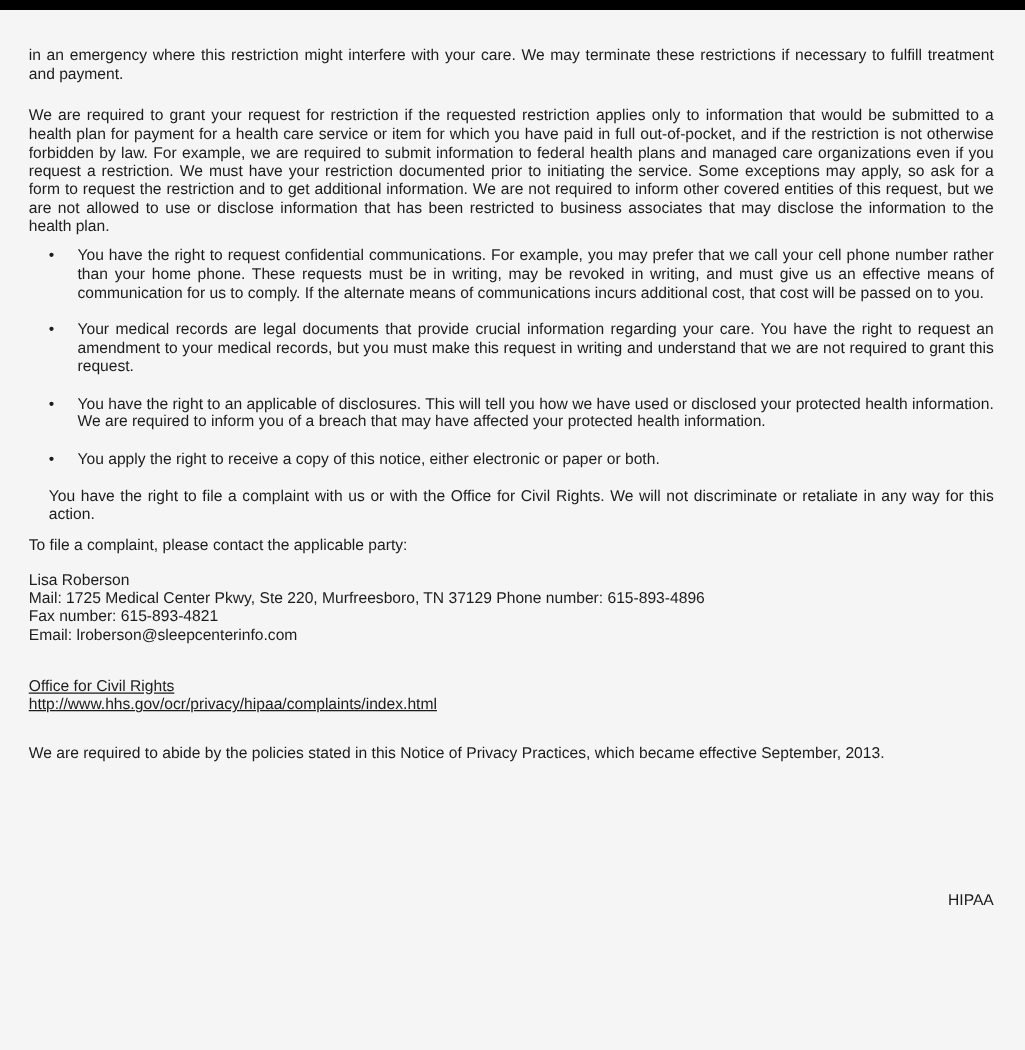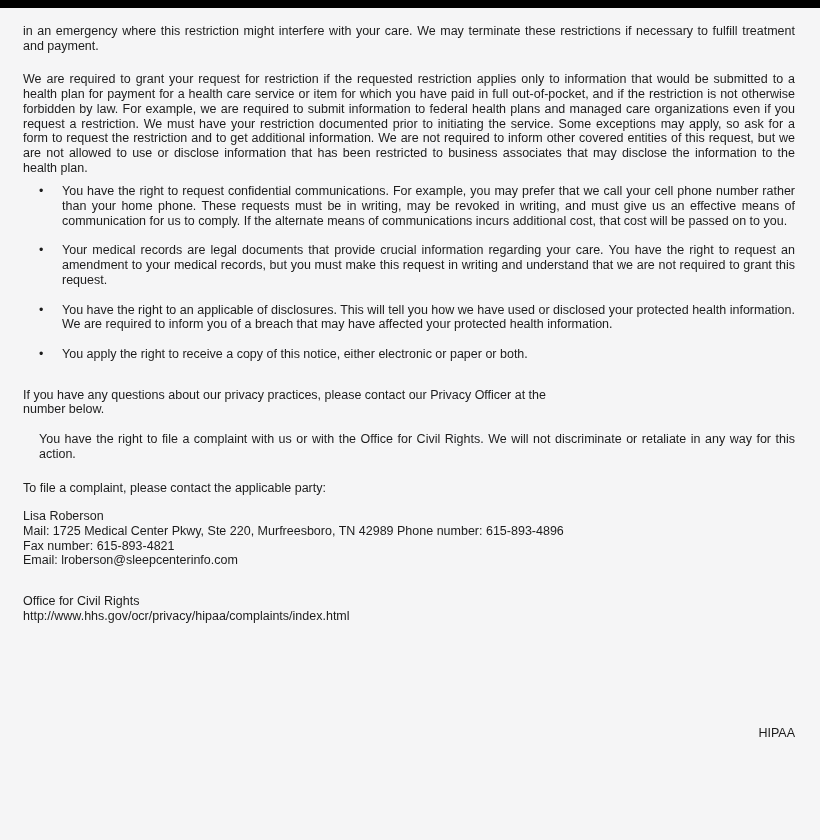--- a/index.html
+++ b/index.html
@@ -15,21 +15,21 @@
     font-size: 12.5px;
     line-height: 14.7px;
     overflow: hidden;
   }
   .top-bar {
     width: 820px;
     height: 8px;
     background: #000000;
   }
   .content {
-    padding: 16px 25px 0 23px;
+    padding: 29px 25px 0 23px;
   }
   p { margin: 0; }
   .justify { text-align: justify; }
   .prewrap { white-space: pre-line; }
   .mt-p2 { margin-top: 19px; }
   .bullets { margin-top: 9px; }
   .bullet-item {
     display: flex;
     align-items: flex-start;
   }
@@ -38,25 +38,25 @@
     flex: 0 0 23px;
     margin-left: 16px;
     text-align: left;
   }
   .bullet-text {
     flex: 1;
     text-align: justify;
   }
   .mt-questions { margin-top: 26px; }
   .mt-complaint { margin-top: 15px; margin-left: 16px; }
-  .mt-instruction { margin-top: 20px; }
+  .mt-instruction { margin-top: 10px; }
   .center-block {
   }
   .mt-officer { margin-top: 13px; }
-  .mt-ocr { margin-top: 26px; }
+  .mt-ocr { margin-top: 26px; text-decoration: underline; }
   .mt-effective { margin-top: 24px; }
   .footer {
     margin-top: 103px;
     text-align: right;
   }
 </style>
 </head>
 <body>
 
 <div class="top-bar"></div>
@@ -84,37 +84,36 @@
       <span class="bullet-text">You have the right to an applicable of disclosures. This will tell you how we have used or disclosed your protected health information. We are required to inform you of a breach that may have affected your protected health information.</span>
     </div>
 
     <div class="bullet-item">
       <span class="bullet-marker">•</span>
       <span class="bullet-text">You apply the right to receive a copy of this notice, either electronic or paper or both.</span>
     </div>
 
   </div>
 
-  <p class="prewrap mt-questions">If you have any questions about our privacy practices, please contact our Privacy Officer at the
-number below.</p>
 
   <p class="justify mt-complaint">You have the right to file a complaint with us or with the Office for Civil Rights. We will not discriminate or retaliate in any way for this action.</p>
 
   <p class="mt-instruction">To file a complaint, please contact the applicable party:</p>
 
   <div class="center-block mt-officer">
     <p>Lisa Roberson</p>
-    <p>Mail: 1725 Medical Center Pkwy, Ste 220, Murfreesboro, TN 42989 Phone number: 615-893-4896</p>
+    <p>Mail: 1725 Medical Center Pkwy, Ste 220, Murfreesboro, TN 37129 Phone number: 615-893-4896</p>
     <p>Fax number: 615-893-4821</p>
     <p>Email: lroberson@sleepcenterinfo.com</p>
   </div>
 
   <div class="center-block mt-ocr">
     <p>Office for Civil Rights</p>
     <p>http://www.hhs.gov/ocr/privacy/hipaa/complaints/index.html</p>
   </div>
 
+  <p class="mt-effective">We are required to abide by the policies stated in this Notice of Privacy Practices, which became effective September, 2013.</p>
 
   <div class="footer">
     <span>HIPAA</span>
   </div>
 
 </div>
 
 </body></html>

